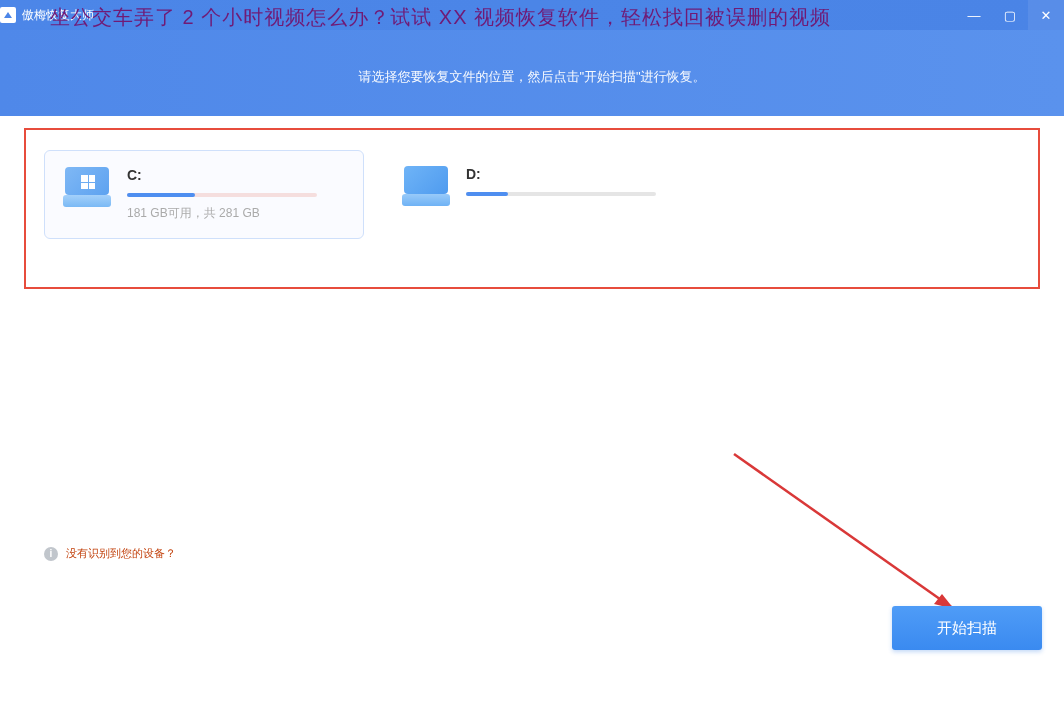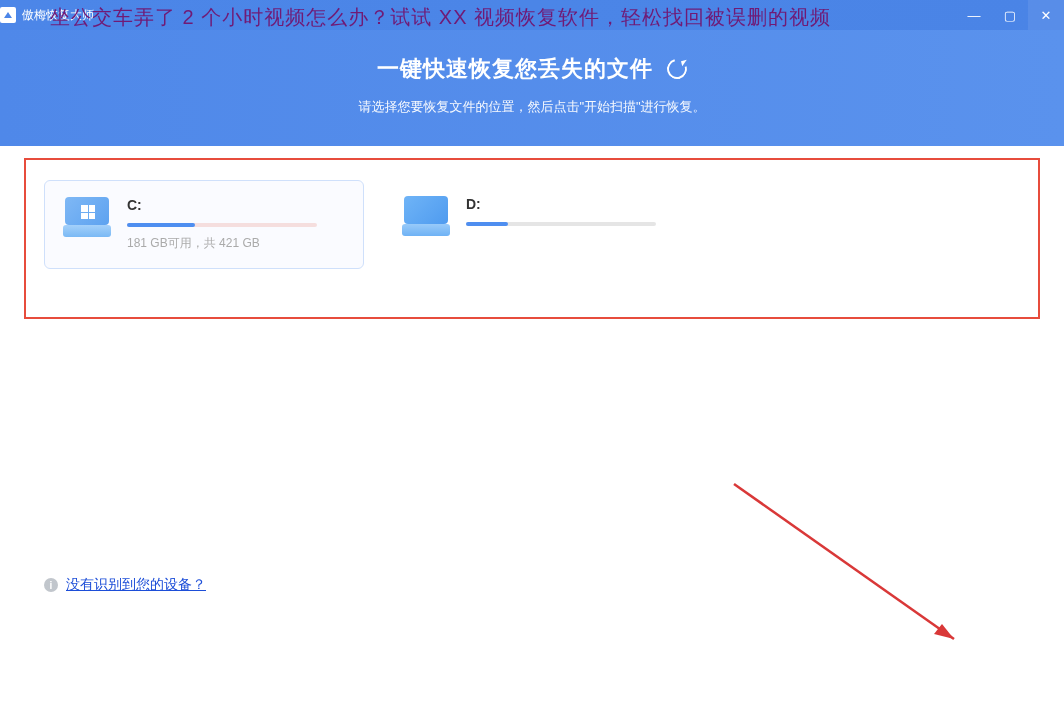--- a/index.html
+++ b/index.html
@@ -202,23 +202,22 @@
   border-radius: 50%;
   background: #c1c6cc;
   color: #fff;
   font-size: 10px;
   display: flex;
   align-items: center;
   justify-content: center;
   font-weight: bold;
 }
 .device-link {
-  color: #1d4ed8;
-  font-size: 14px;
-  text-decoration: underline;
+  color: #c2410c;
+  font-size: 11px;
   cursor: pointer;
 }
 .scan-btn {
   position: absolute;
   right: 22px;
   bottom: 24px;
   width: 150px;
   height: 44px;
   background: linear-gradient(to bottom, #4f9cf7, #3a8af0);
   color: #fff;
@@ -251,24 +250,20 @@
     </div>
   <div class="app-title">傲梅恢复大师</div>
   <div class="title-right">
     <div class="title-btn">—</div>
     <div class="title-btn">▢</div>
     <div class="title-btn close">✕</div>
   </div>
 </div>
 
 <div class="header-band">
-  <div class="header-main">
-    <div class="header-title">一键快速恢复您丢失的文件</div>
-    <div class="refresh-icon"></div>
-  </div>
   <div class="header-subtitle">请选择您要恢复文件的位置，然后点击"开始扫描"进行恢复。</div>
 </div>
 
 <div class="content-area">
   <div class="drives-box">
 
     <div class="drive-card drive-c selected">
       <div class="drive-icon">
         <div class="drive-icon-top">
             <div class="win-squares">
@@ -278,21 +273,21 @@
               <div></div>
             </div>
           </div>
         <div class="drive-icon-base"></div>
       </div>
       <div class="drive-info">
         <div class="drive-letter">C:</div>
         <div class="drive-bar">
             <div class="drive-bar-fill"></div>
           </div>
-        <div class="drive-stats">181 GB可用，共 421 GB</div>
+        <div class="drive-stats">181 GB可用，共 281 GB</div>
       </div>
     </div>
 
     <div class="drive-card drive-d">
       <div class="drive-icon">
         <div class="drive-icon-top"></div>
         <div class="drive-icon-base"></div>
       </div>
       <div class="drive-info">
         <div class="drive-letter">D:</div>
@@ -309,13 +304,14 @@
       <div class="info-icon">i</div>
       <a class="device-link">没有识别到您的设备？</a>
     </div>
   </div>
 
   <svg class="arrow-svg" viewBox="0 0 280 200">
     <line x1="10" y1="10" x2="230" y2="165" stroke="#d93838" stroke-width="2.5"></line>
     <polygon points="230,165 218,150 210,160" fill="#d93838"></polygon>
   </svg>
 
+  <button class="scan-btn">开始扫描</button>
 </div>
 
 </body></html>

